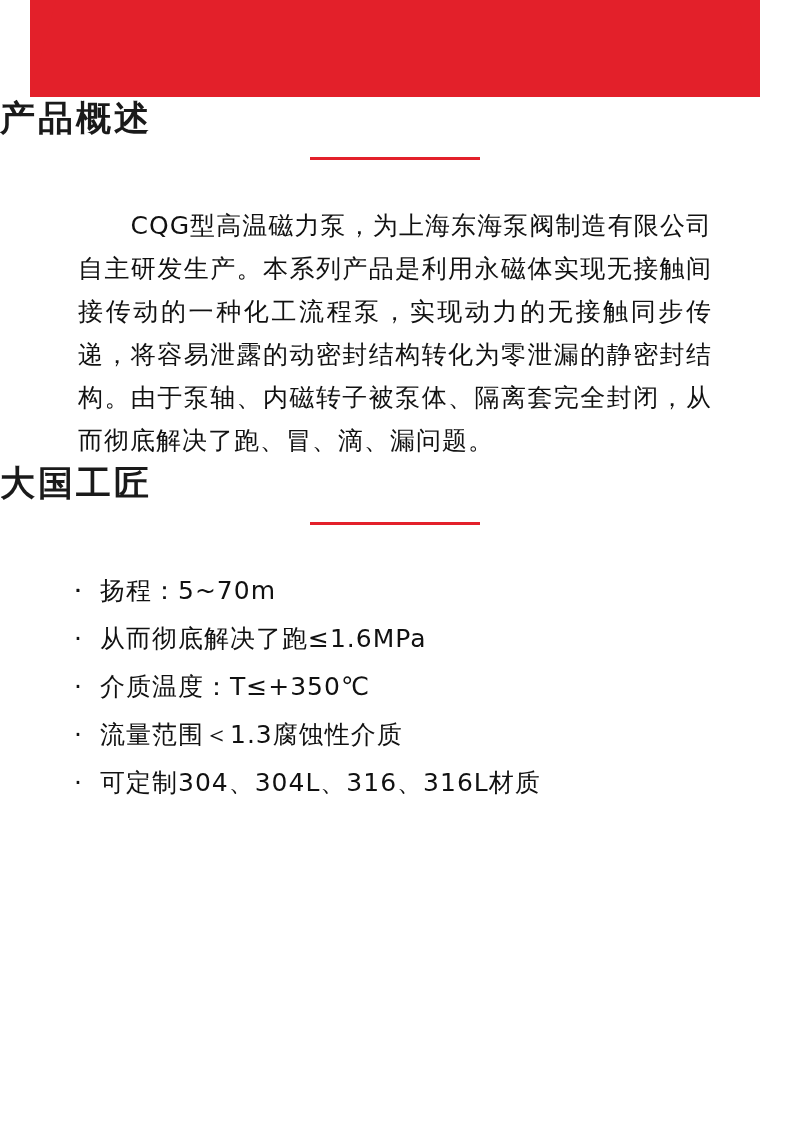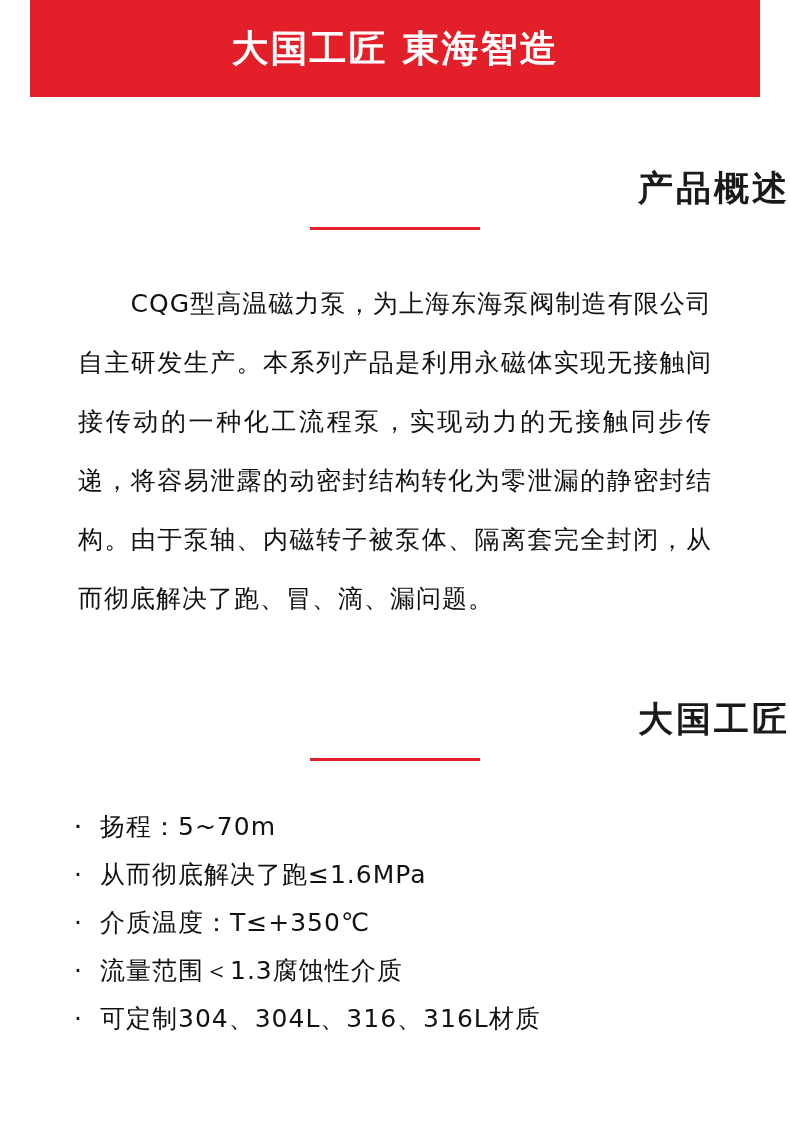--- a/index.html
+++ b/index.html
@@ -62,43 +62,42 @@
     border-color: transparent transparent #e3202a transparent;
   }
   .banner-wedge.right {
     right: 30px;
     border-width: 97px 0 0 26px;
     border-color: transparent transparent transparent #e3202a;
   }
 
   
   .section-head {
-    text-align: right;
-    margin-top: 70px;
+    text-align: left;
   }
   .section-head .title {
     font-size: 35px;
     font-weight: bold;
     color: #1a1a1a;
     letter-spacing: 3px;
     font-family: "DejaVu Sans", sans-serif;
     line-height: 1.2;
   }
   .section-head .rule {
     width: 170px;
     height: 3px;
     background: #e3202a;
     margin: 18px auto 0 auto;
   }
 
   
   .paragraph {
     margin: 44px 78px 0 78px;
     font-size: 25px;
-    line-height: 59px;
+    line-height: 43px;
     color: #111111;
     text-align: justify;
     text-align-last: left;
     letter-spacing: 1px;
     font-family: "DejaVu Sans", sans-serif;
   }
   .paragraph .indent { display: inline-block; width: 2.1em; }
 
   
   .spec-list {
@@ -126,21 +125,20 @@
   }
 </style>
 </head>
 <body>
 
 <div class="page">
 
   <div class="banner">
     <div class="banner-notch left"></div>
     <div class="banner-wedge left"></div>
-    <div class="banner-title">大国工匠  東海智造</div>
     <div class="banner-wedge right"></div>
     <div class="banner-notch right"></div>
   </div>
 
   <div class="section-head">
     <div class="title">产品概述</div>
     <div class="rule"></div>
   </div>
 
   <div class="paragraph"><span class="indent"></span><span>CQG型高温磁力泵，为上海东海泵阀制造有限公司自主研发生产。本系列产品是利用永磁体实现无接触间接传动的一种化工流程泵，实现动力的无接触同步传递，将容易泄露的动密封结构转化为零泄漏的静密封结构。由于泵轴、内磁转子被泵体、隔离套完全封闭，从而彻底解决了跑、冒、滴、漏问题。</span></div>

